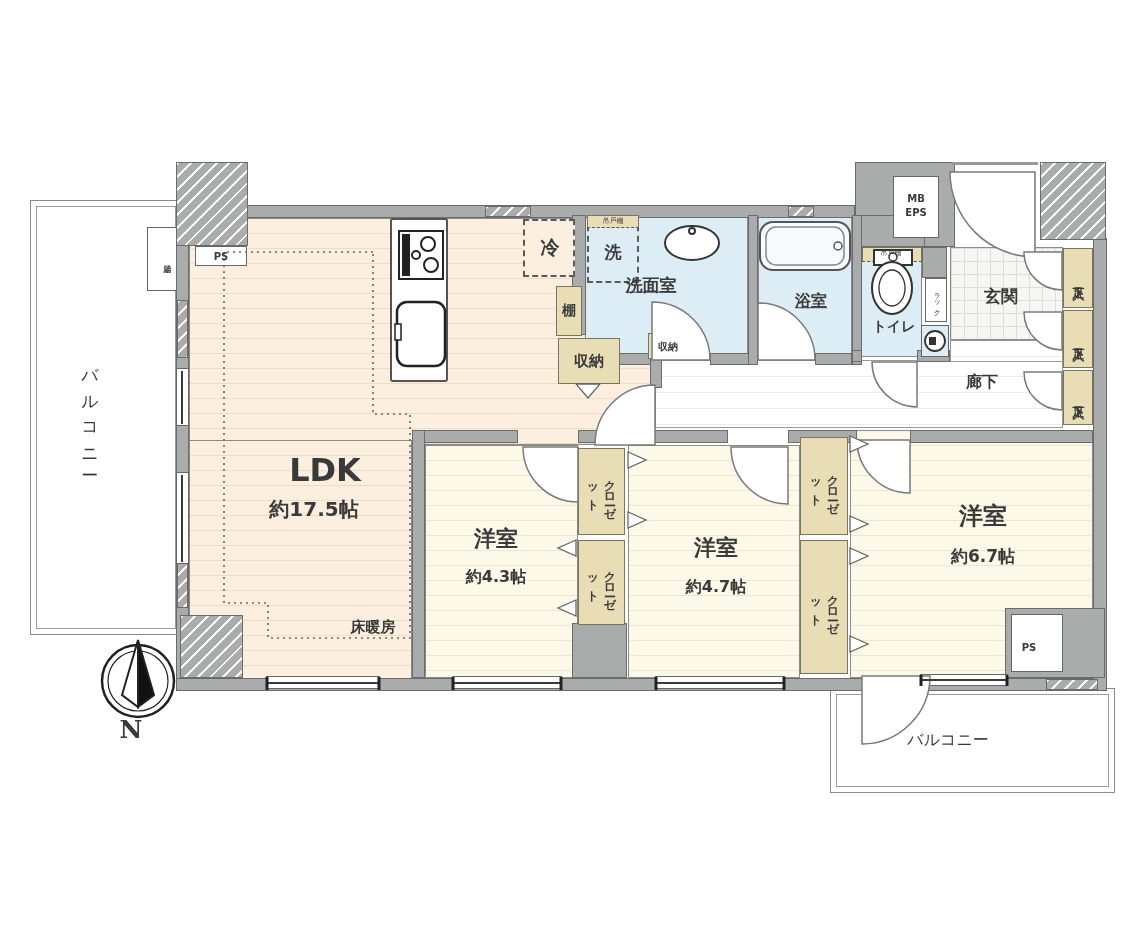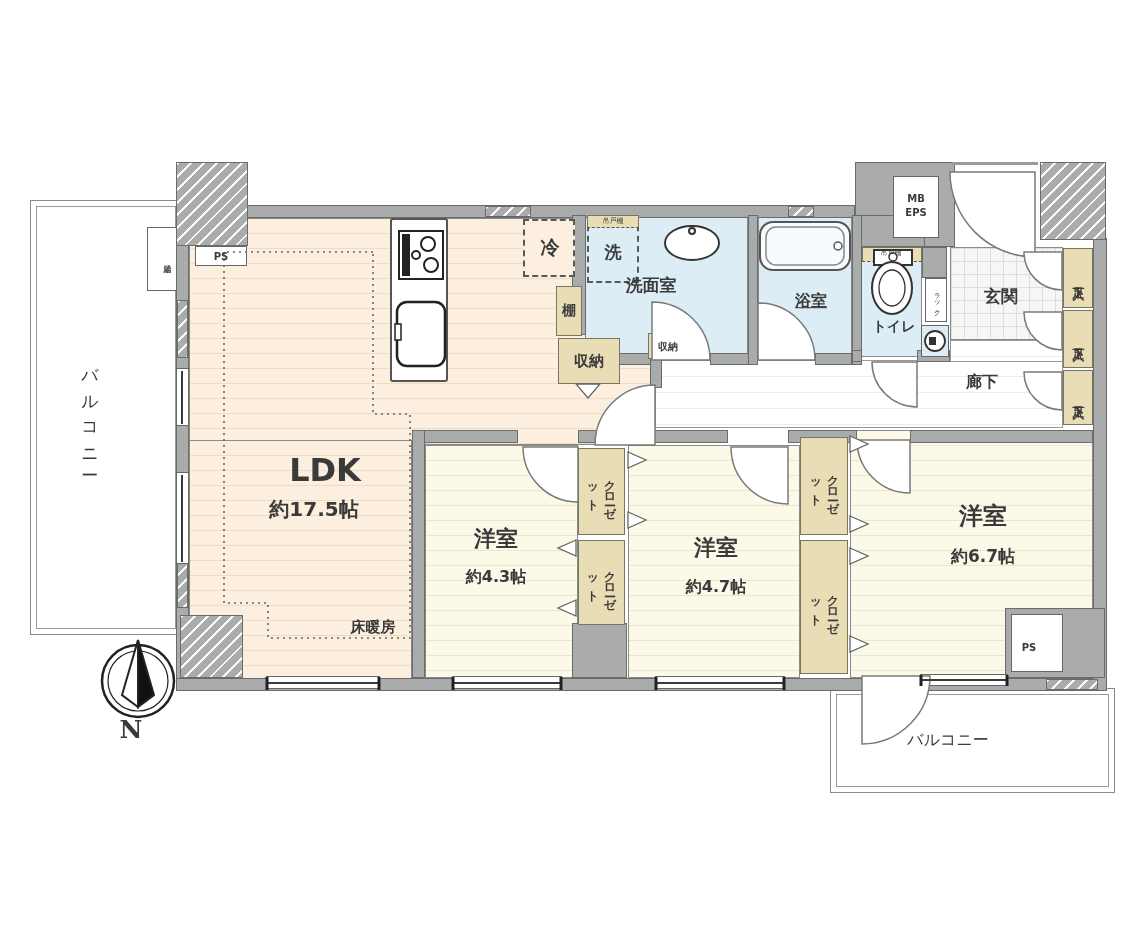--- a/index.html
+++ b/index.html
@@ -210,21 +210,21 @@
   <div class="label z50" style="left:314px;top:509px;font-size:20px;">約17.5帖</div>
   <div class="label z50" style="left:373px;top:627px;font-size:15px;">床暖房</div>
 
   <div class="label z50" style="left:496px;top:539px;font-size:22px;">洋室</div>
   <div class="label z50" style="left:496px;top:577px;font-size:16px;">約4.3帖</div>
   <div class="label z50" style="left:716px;top:548px;font-size:22px;">洋室</div>
   <div class="label z50" style="left:716px;top:587px;font-size:16px;">約4.7帖</div>
   <div class="label z50" style="left:983px;top:516px;font-size:24px;">洋室</div>
   <div class="label z50" style="left:983px;top:556px;font-size:17px;">約6.7帖</div>
 
-  <div class="label z50" style="left:651px;top:285px;font-size:17px;">洗面室</div>
+  <div class="label z50" style="left:651px;top:285px;font-size:17px;text-decoration:underline;">洗面室</div>
   <div class="label z50" style="left:811px;top:301px;font-size:16px;text-decoration:underline;">浴室</div>
   <div class="label z50" style="left:894px;top:327px;font-size:14px;">トイレ</div>
   <div class="label z50" style="left:1001px;top:296px;font-size:17px;">玄関</div>
   <div class="label z50" style="left:982px;top:382px;font-size:16px;">廊下</div>
 
   <div class="label z50" style="left:550px;top:247px;font-size:19px;">冷</div>
   <div class="label z50" style="left:613px;top:252px;font-size:17px;">洗</div>
   <div class="label z50" style="left:613px;top:222px;font-size:7px;font-weight:500;">吊戸棚</div>
   <div class="label z50" style="left:891px;top:254px;font-size:7px;font-weight:500;">吊戸棚</div>
   <div class="label z50" style="left:569px;top:311px;font-size:14px;">棚</div>

